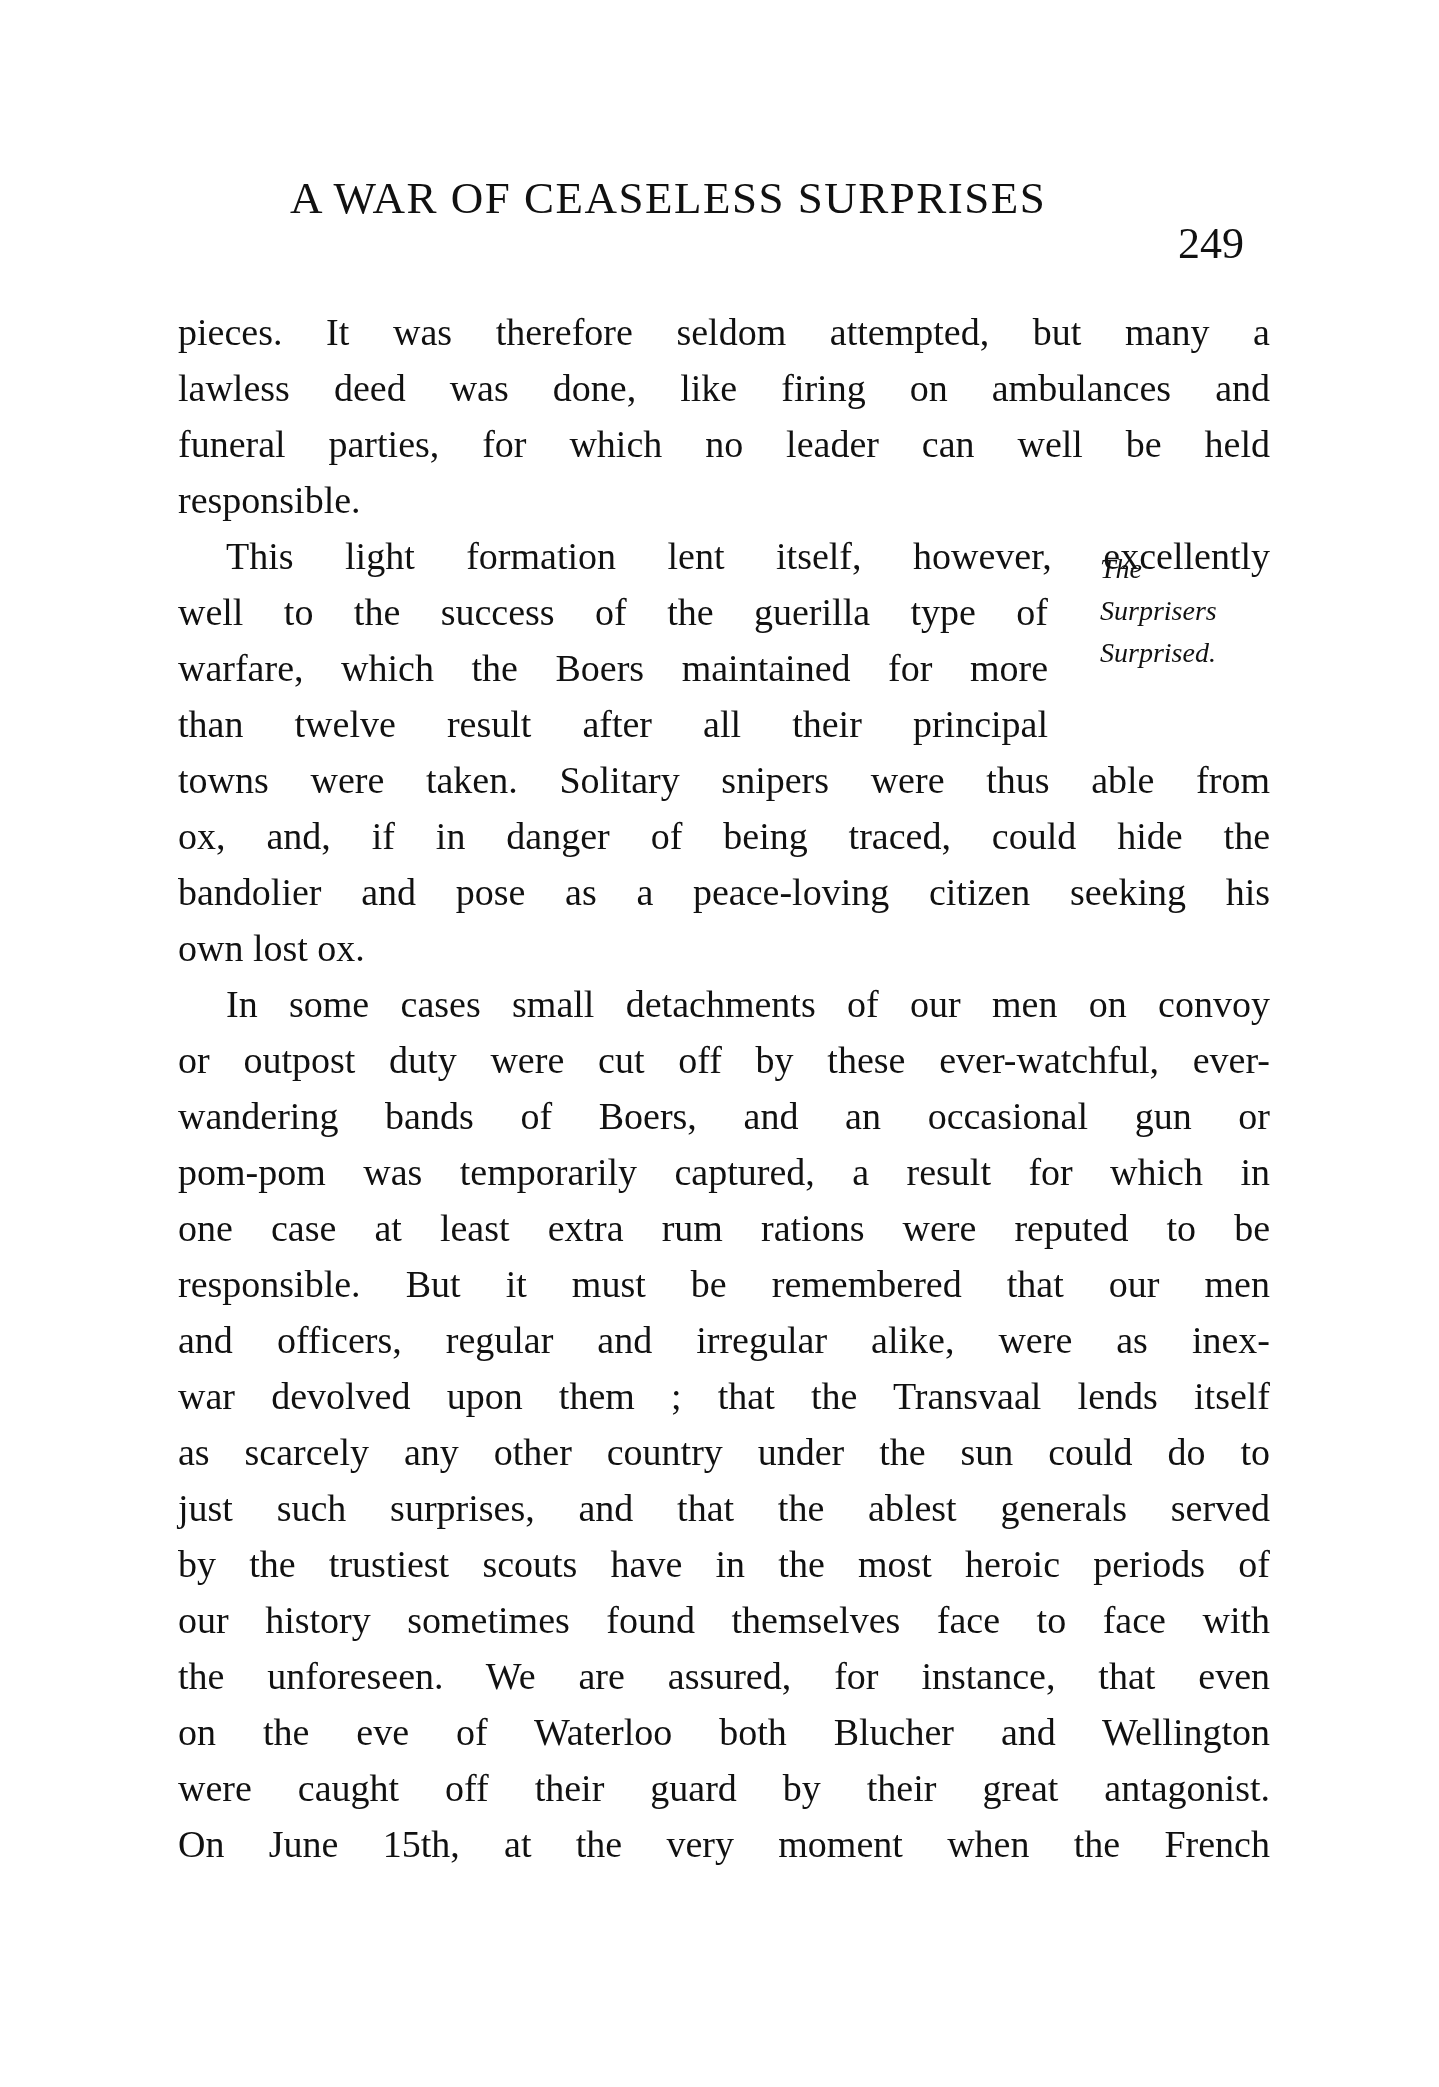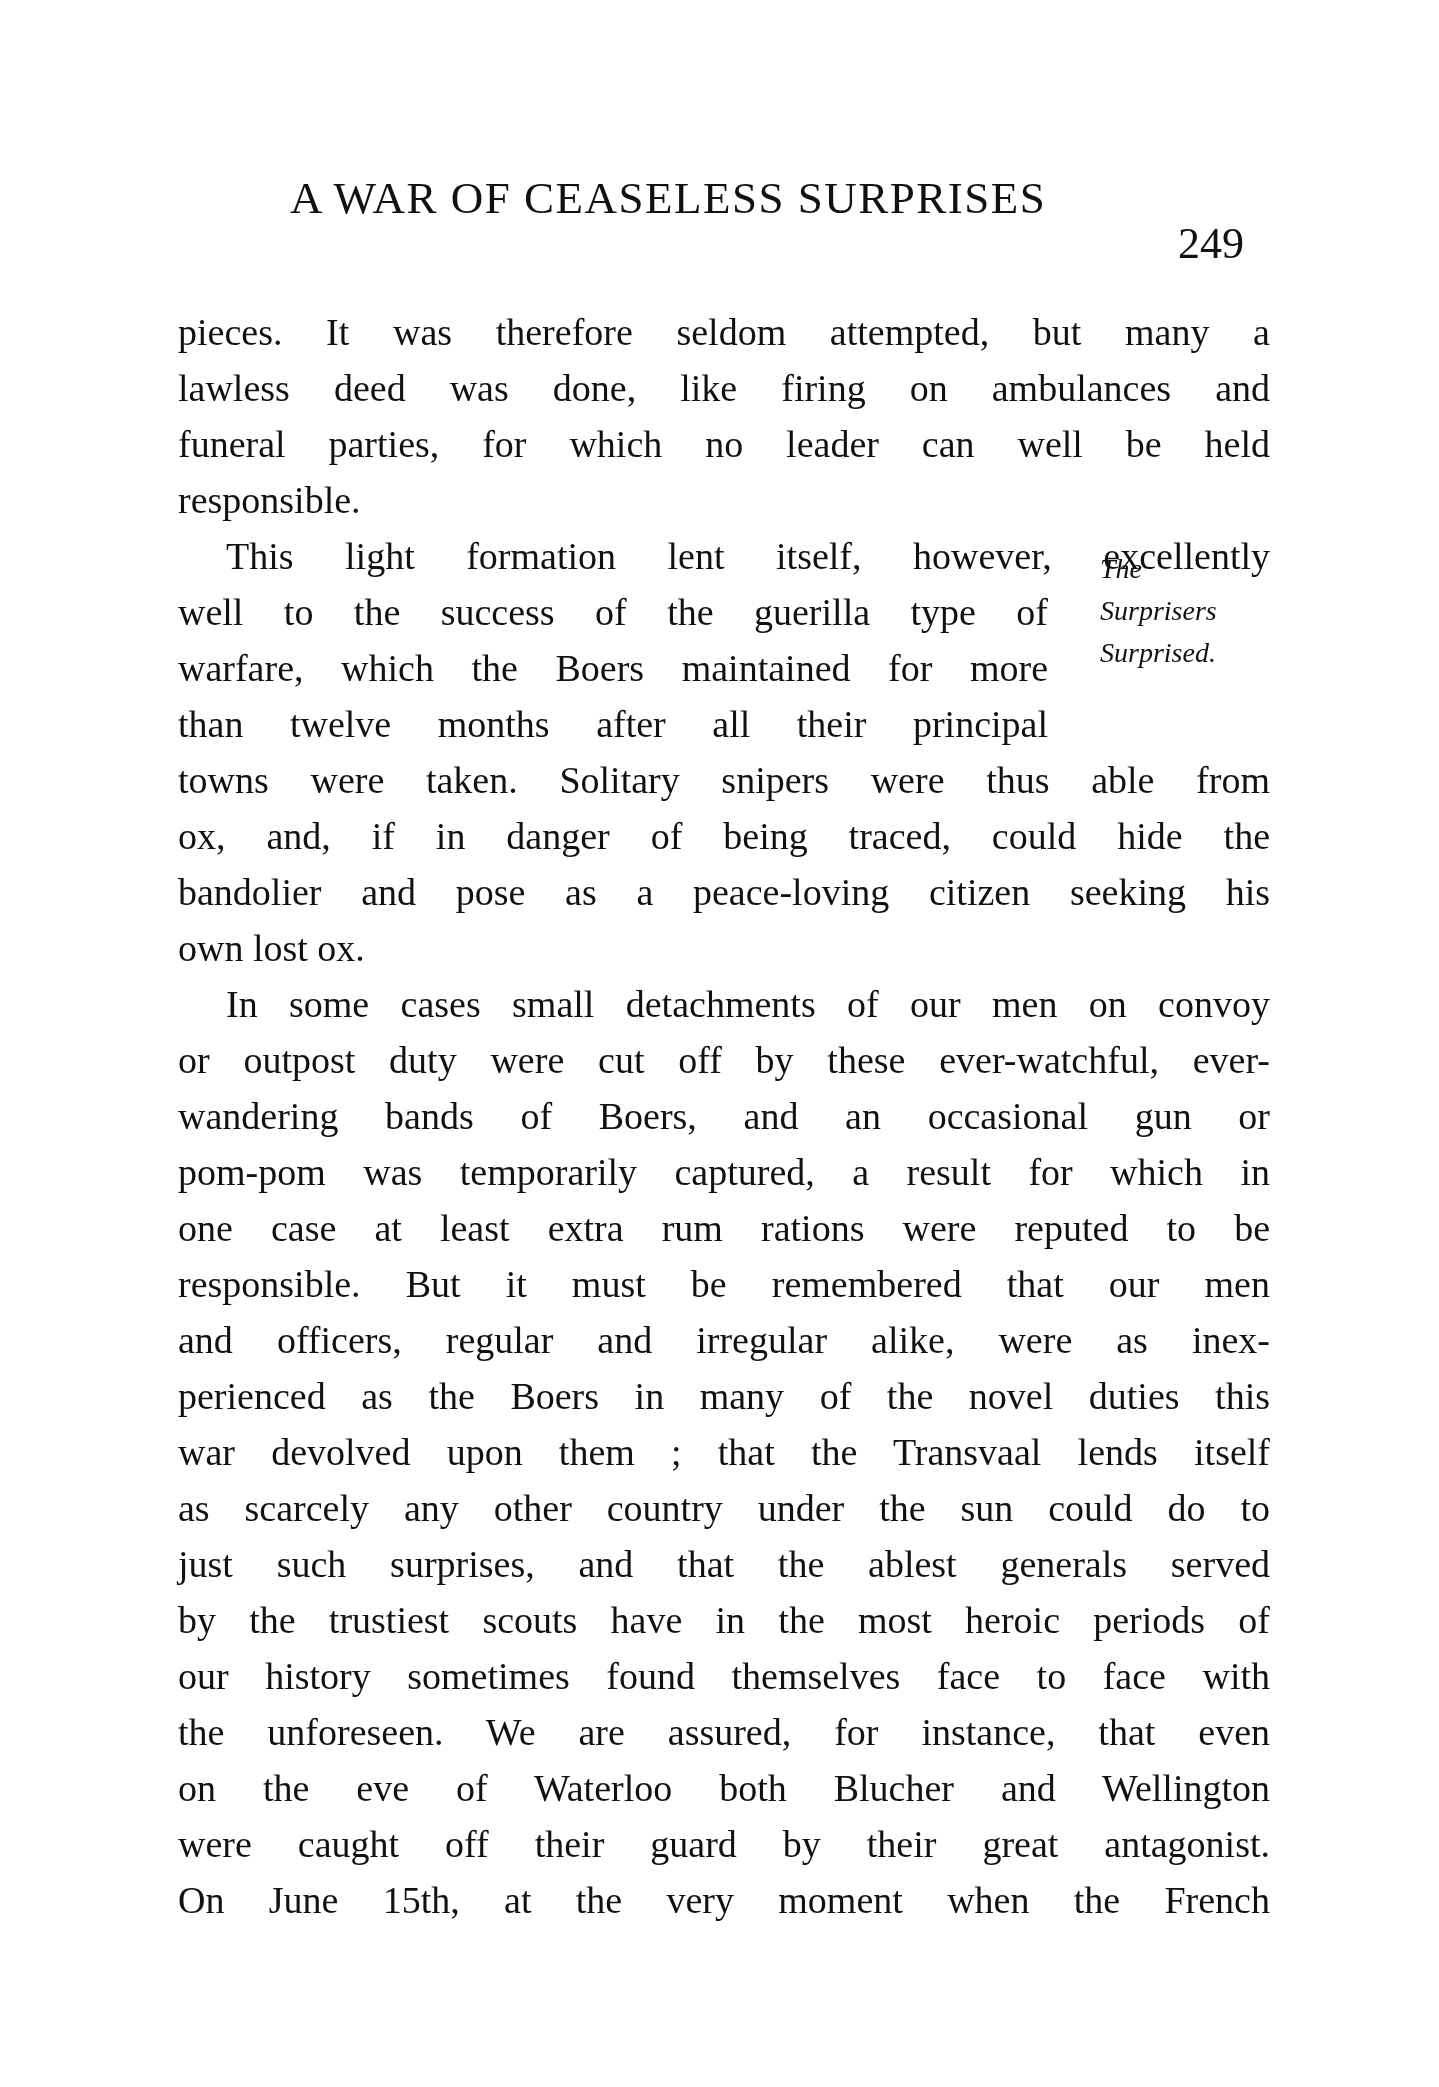--- a/index.html
+++ b/index.html
@@ -100,36 +100,35 @@
     <span class="line">pieces.  It was therefore seldom attempted, but many a</span>
     <span class="line">lawless deed was done, like firing on ambulances and</span>
     <span class="line">funeral parties, for which no leader can well be held</span>
     <span class="line last">responsible.</span>
   </div>
 
   <div>
     <span class="line indent">This light formation lent itself, however, excellently</span>
     <span class="line short">well to the success of the guerilla type of</span>
     <span class="line short">warfare, which the Boers maintained for more</span>
-    <span class="line short">than twelve months after all their principal</span>
+    <span class="line short">than twelve result after all their principal</span>
     <span class="line">towns were taken.  Solitary snipers were thus able from</span>
     <span class="line">ox, and, if in danger of being traced, could hide the</span>
     <span class="line">bandolier and pose as a peace-loving citizen seeking his</span>
     <span class="line last">own lost ox.</span>
   </div>
 
   <div>
     <span class="line indent">In some cases small detachments of our men on convoy</span>
     <span class="line">or outpost duty were cut off by these ever-watchful, ever-</span>
     <span class="line">wandering bands of Boers, and an occasional gun or</span>
     <span class="line">pom-pom was temporarily captured, a result for which in</span>
     <span class="line">one case at least extra rum rations were reputed to be</span>
     <span class="line">responsible.  But it must be remembered that our men</span>
     <span class="line">and officers, regular and irregular alike, were as inex-</span>
-    <span class="line">perienced as the Boers in many of the novel duties this</span>
     <span class="line">war devolved upon them ; that the Transvaal lends itself</span>
     <span class="line">as scarcely any other country under the sun could do to</span>
     <span class="line">just such surprises, and that the ablest generals served</span>
     <span class="line">by the trustiest scouts have in the most heroic periods of</span>
     <span class="line">our history sometimes found themselves face to face with</span>
     <span class="line">the unforeseen.  We are assured, for instance, that even</span>
     <span class="line">on the eve of Waterloo both Blucher and Wellington</span>
     <span class="line">were caught off their guard by their great antagonist.</span>
     <span class="line">On June 15th, at the very moment when the French</span>
   </div>

